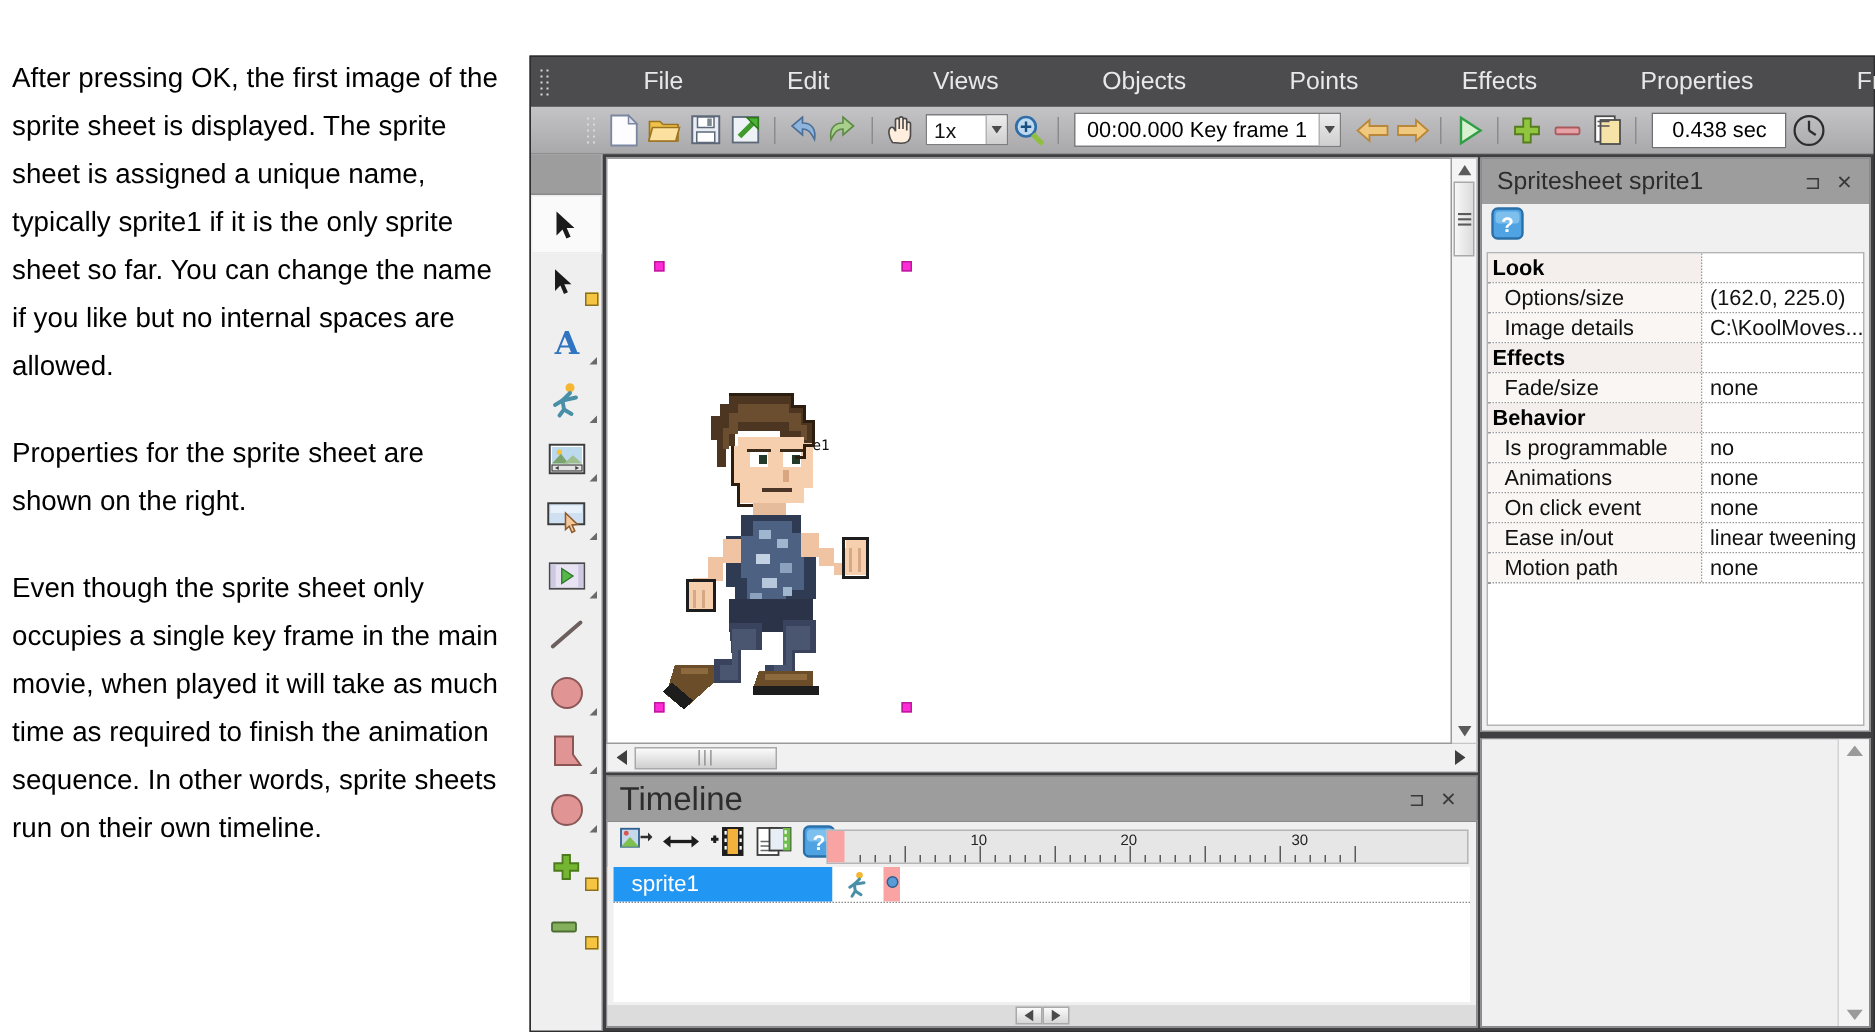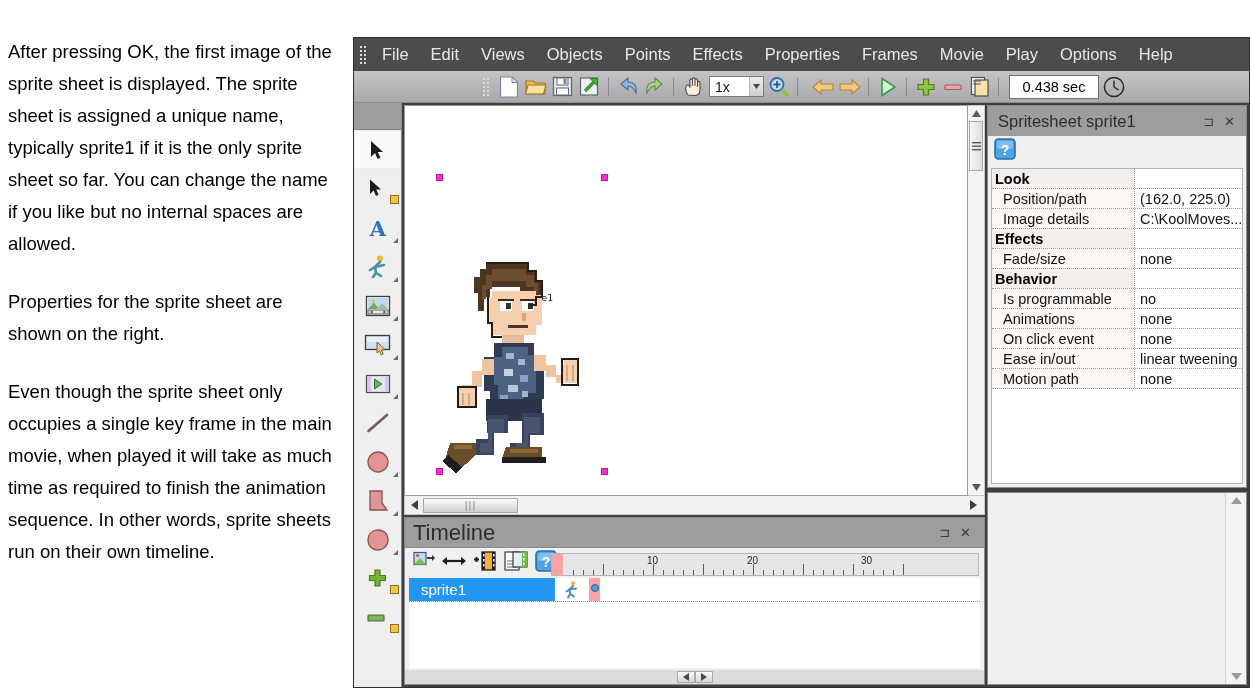--- a/index.html
+++ b/index.html
@@ -32,20 +32,21 @@
     background:#3f3f41;
     border:1px solid #2e2e30;
     display:flex; flex-direction:column;
   }
 
   
   #menubar {
     height:33px; background:#4c4c4e; flex:0 0 33px;
     display:flex; align-items:center; padding-left:4px;
     position:relative;
+    gap:47px;
   }
   .gripdots {
     width:8px; height:22px; margin-right:5px;
     background-image:
       radial-gradient(circle, #d9d9d9 0.9px, transparent 1px);
     background-size:4px 4px;
     background-position:1px 1px;
     flex:0 0 8px;
   }
   .menu-item {
@@ -336,20 +337,28 @@
     <div class="tb-btn">
       <svg width="22" height="22" viewBox="0 0 22 22">
           <circle cx="9" cy="8.5" r="6.5" fill="#bdd8ef" stroke="#2f6ea8" stroke-width="1.8"></circle>
           <line x1="5.5" y1="8.5" x2="12.5" y2="8.5" stroke="#1a4e80" stroke-width="1.6"></line>
           <line x1="9" y1="5" x2="9" y2="12" stroke="#1a4e80" stroke-width="1.6"></line>
           <line x1="13.5" y1="13.5" x2="20" y2="20" stroke="#8fbf3f" stroke-width="3.4"></line>
         </svg>
     </div>
     <div class="tb-sep"></div>
 
+    <div class="time-box">
+      <div class="val">00:00.000  Key frame 1</div>
+      <div class="arrow">
+        <svg width="7" height="5" viewBox="0 0 7 5">
+            <polygon points="0,0 7,0 3.5,5" fill="#4a4a4a"></polygon>
+          </svg>
+      </div>
+    </div>
 
     <div class="tb-btn" style="margin-left:6px">
       <svg width="24" height="18" viewBox="0 0 24 18">
           <path d="M10 2 L10 6 L22 6 L22 12 L10 12 L10 16 L2 9 Z" fill="#f0c97e" stroke="#b8873a" stroke-width="1.2"></path>
         </svg>
     </div>
     <div class="tb-btn">
       <svg width="24" height="18" viewBox="0 0 24 18">
           <path d="M14 2 L14 6 L2 6 L2 12 L14 12 L14 16 L22 9 Z" fill="#f0c97e" stroke="#b8873a" stroke-width="1.2"></path>
         </svg>
@@ -767,21 +776,21 @@
               </svg>
           </div>
         </div>
 
         <div id="prop-grid">
           <div class="pg-row group">
             <div class="k">Look</div>
             <div class="v"></div>
           </div>
           <div class="pg-row">
-            <div class="k">Position/path</div>
+            <div class="k">Options/size</div>
             <div class="v">(162.0, 225.0)</div>
           </div>
           <div class="pg-row">
             <div class="k">Image details</div>
             <div class="v">C:\KoolMoves...</div>
           </div>
           <div class="pg-row group">
             <div class="k">Effects</div>
             <div class="v"></div>
           </div>

